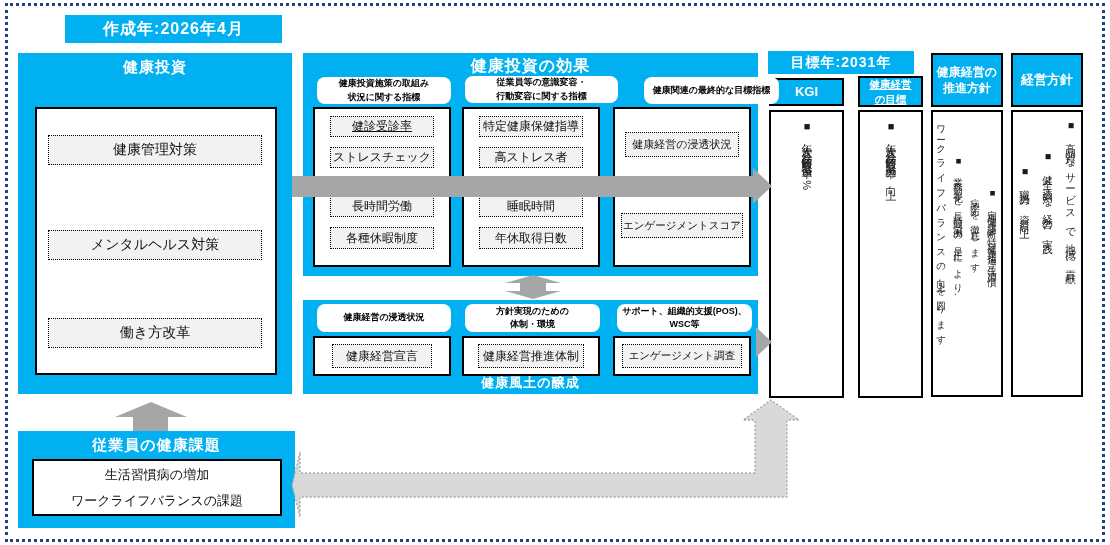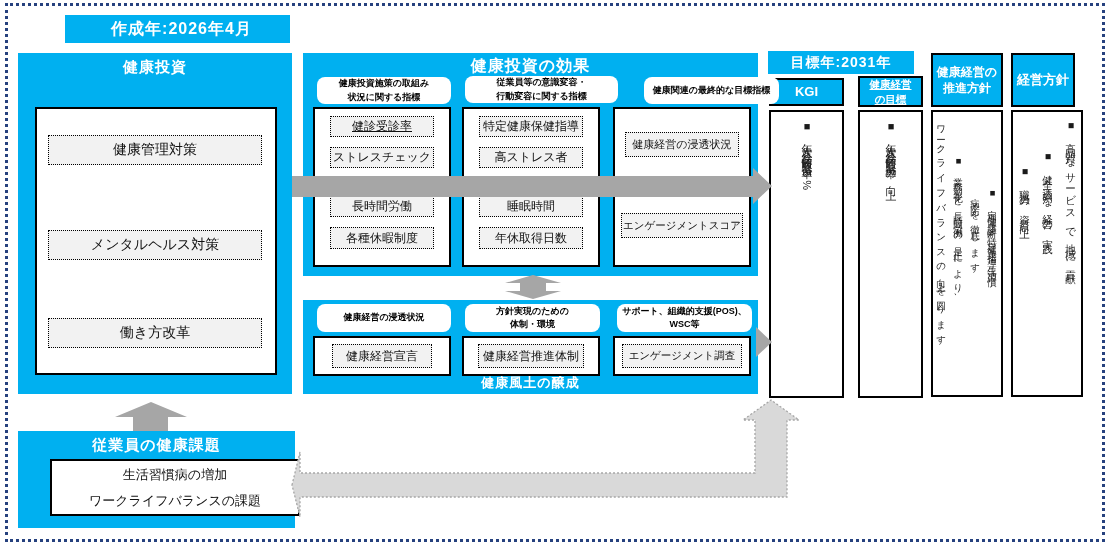--- a/index.html
+++ b/index.html
@@ -20,21 +20,21 @@
   .vtext{display:inline-block;writing-mode:vertical-rl;text-orientation:mixed;white-space:pre-line;color:#1a1a1a;}
   svg.arrows{position:absolute;left:0;top:0;pointer-events:none;z-index:6;}
   .z1{z-index:1}.z2{z-index:2}.z3{z-index:3}
 </style>
 </head>
 <body>
 
 <div class="canvas">
   <div class="frame"></div>
 
-  <div class="abs cyan ctitle" style="left:65px;top:15px;width:217px;height:28px;line-height:28px;font-size:16px;padding-left:8px;">作成年:2026年4月</div>
+  <div class="abs cyan ctitle" style="left:65px;top:15px;width:217px;height:28px;line-height:28px;font-size:16px;">作成年:2026年4月</div>
 
   <div class="abs cyan z1" style="left:18px;top:53px;width:274px;height:341px;">
     <div class="ctitle" style="margin-top:5px;font-size:15px;">健康投資</div>
   </div>
   <div class="wbox z2" style="left:35px;top:107px;width:242px;height:268px;"></div>
   <div class="dbox z3" style="left:48px;top:135px;width:214px;height:30px;font-size:14px;">健康管理対策</div>
   <div class="dbox z3" style="left:48px;top:230px;width:214px;height:30px;font-size:14px;">メンタルヘルス対策</div>
   <div class="dbox z3" style="left:48px;top:318px;width:214px;height:30px;font-size:14px;">働き方改革</div>
 
   <div class="abs cyan z1" style="left:303px;top:53px;width:455px;height:223px;">
@@ -90,31 +90,31 @@
 
   <div class="chead" style="left:931px;top:53px;width:72px;height:54px;font-size:12px;">健康経営の
 推進方針</div>
   <div class="vwrap" style="left:931px;top:110px;width:72px;height:287px;">
     <span class="vtext" style="font-size:9.5px;letter-spacing:4px;line-height:17px;padding-top:7px;">■定期健康診断・特定健康指導・生活習慣
 病予防を徹底します
 ■業務効率化と長時間労働の是正により、
 ワークライフバランスの向上を図ります</span>
   </div>
 
-  <div class="chead" style="left:1011px;top:53px;width:64px;height:54px;font-size:13px;">経営方針</div>
+  <div class="chead" style="left:1011px;top:53px;width:72px;height:54px;font-size:13px;">経営方針</div>
   <div class="vwrap" style="left:1011px;top:110px;width:72px;height:287px;">
     <span class="vtext" style="font-size:10.5px;letter-spacing:4.5px;line-height:23px;padding-top:7px;">■高品質なサービスで地域に貢献
 ■健全・透明な経営の実践
 ■職員の資質向上</span>
   </div>
 
   <div class="abs cyan z1" style="left:18px;top:431px;width:277px;height:97px;">
     <div class="ctitle" style="margin-top:5px;font-size:15px;">従業員の健康課題</div>
   </div>
-  <div class="wbox z2" style="left:50px;top:459px;width:250px;height:57px;display:flex;align-items:center;justify-content:center;
+  <div class="wbox z2" style="left:32px;top:459px;width:250px;height:57px;display:flex;align-items:center;justify-content:center;
               text-align:center;font-size:13px;line-height:1.95;white-space:pre-line;color:#111;">生活習慣病の増加
 ワークライフバランスの課題</div>
 
   <svg class="arrows" width="1110" height="545" viewBox="0 0 1110 545">
     <polygon points="292,176 753,176 753,168 772,186 753,204 753,197 292,197" fill="#A6A6A6"></polygon>
     <polygon points="533,275 561,283 546,283 546,291 561,291 533,299 505,291 520,291 520,283 505,283" fill="#A6A6A6"></polygon>
     <polygon points="756,327 772,342 756,357" fill="#A6A6A6"></polygon>
     <polygon points="151,402 187,417 168,417 168,431 133,431 133,417 115,417" fill="#A6A6A6"></polygon>
     <path d="M292,485 L300,452 L300,473 L755,473 L755,420 L743,420 L771,400 L799,420 L787,420 L787,497 L300,497 L300,517 Z" fill="#D9D9D9" stroke="#A6A6A6" stroke-width="1.3" stroke-dasharray="2,2"></path>
   </svg>

